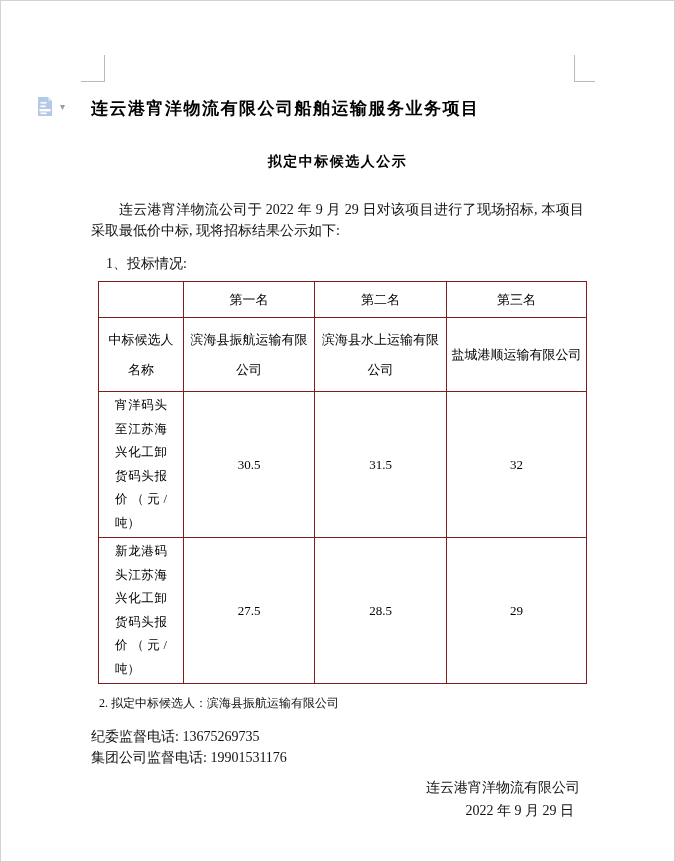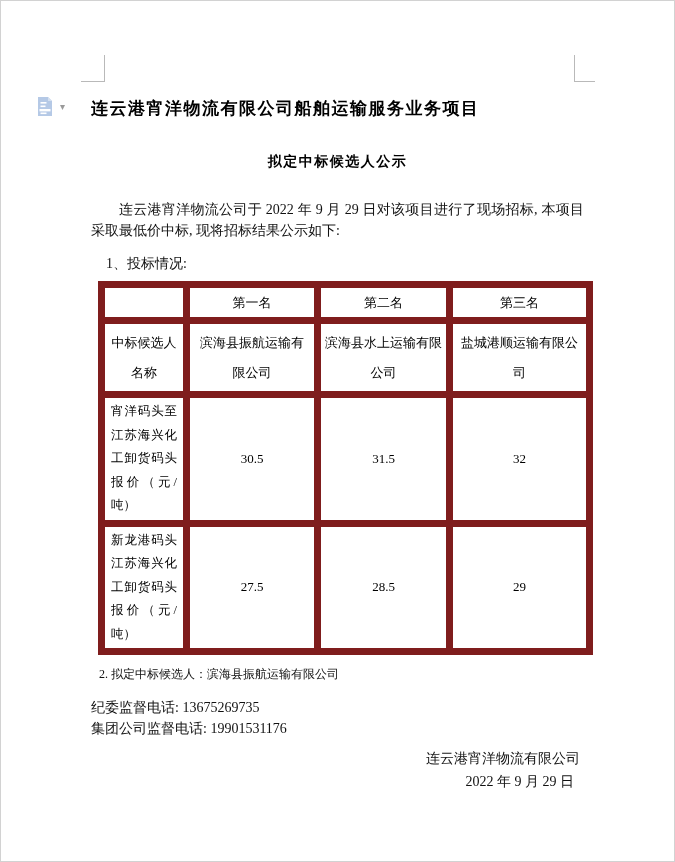--- a/index.html
+++ b/index.html
@@ -72,37 +72,37 @@
   table.bid-table {
     margin-top: 7px;
     margin-left: 7px;
     border-collapse: collapse;
     table-layout: fixed;
     width: 488px;
     font-size: 13px;
     color: #000;
   }
   table.bid-table td {
-    border: 7px solid #7f1d1d;
+    border: 1px solid #7f1d1d;
     text-align: center;
     vertical-align: middle;
     padding: 2px 4px;
     font-family: Liberation Serif, serif;
   }
   tr.hdr-row { height: 36px; }
   tr.name-row { height: 74px; }
   tr.price-row { height: 95px; }
   tr.name-row td { line-height: 30px; }
   td.row-label { line-height: 30px; }
   tr.price-row td.row-label {
     text-align: justify;
     text-align-last: left;
     font-size: 12.5px;
     line-height: 23.5px;
-    padding: 2px 6px;
+    padding: 2px 16px;
     vertical-align: middle;
   }
   .para2 {
     margin-top: 7px;
     font-size: 12px;
     line-height: 24px;
     padding-left: 8px;
   }
   .para3 {
     margin-top: 4px;

